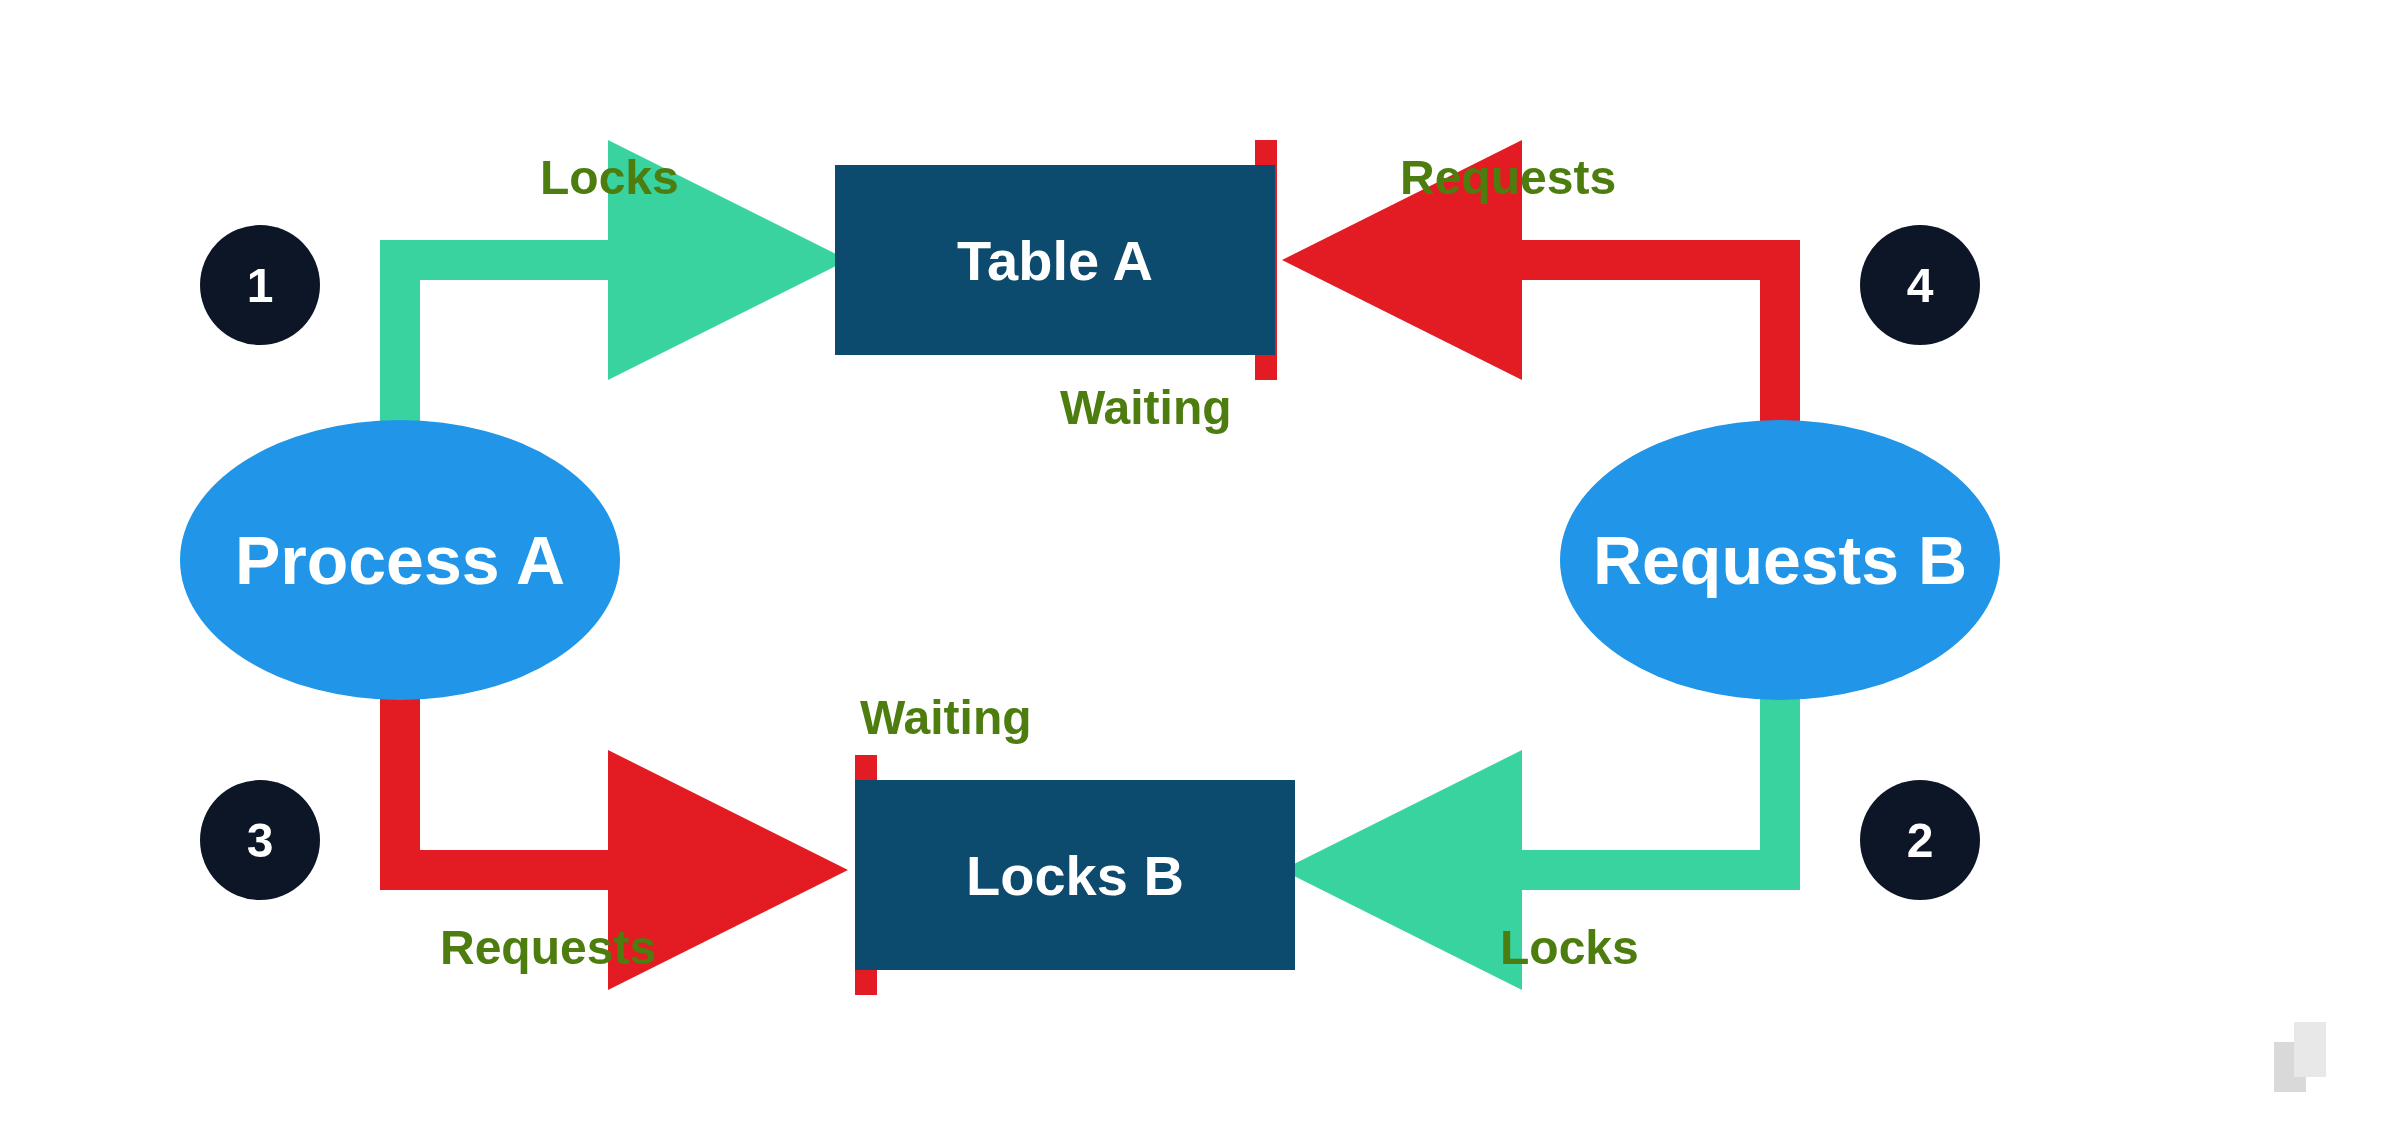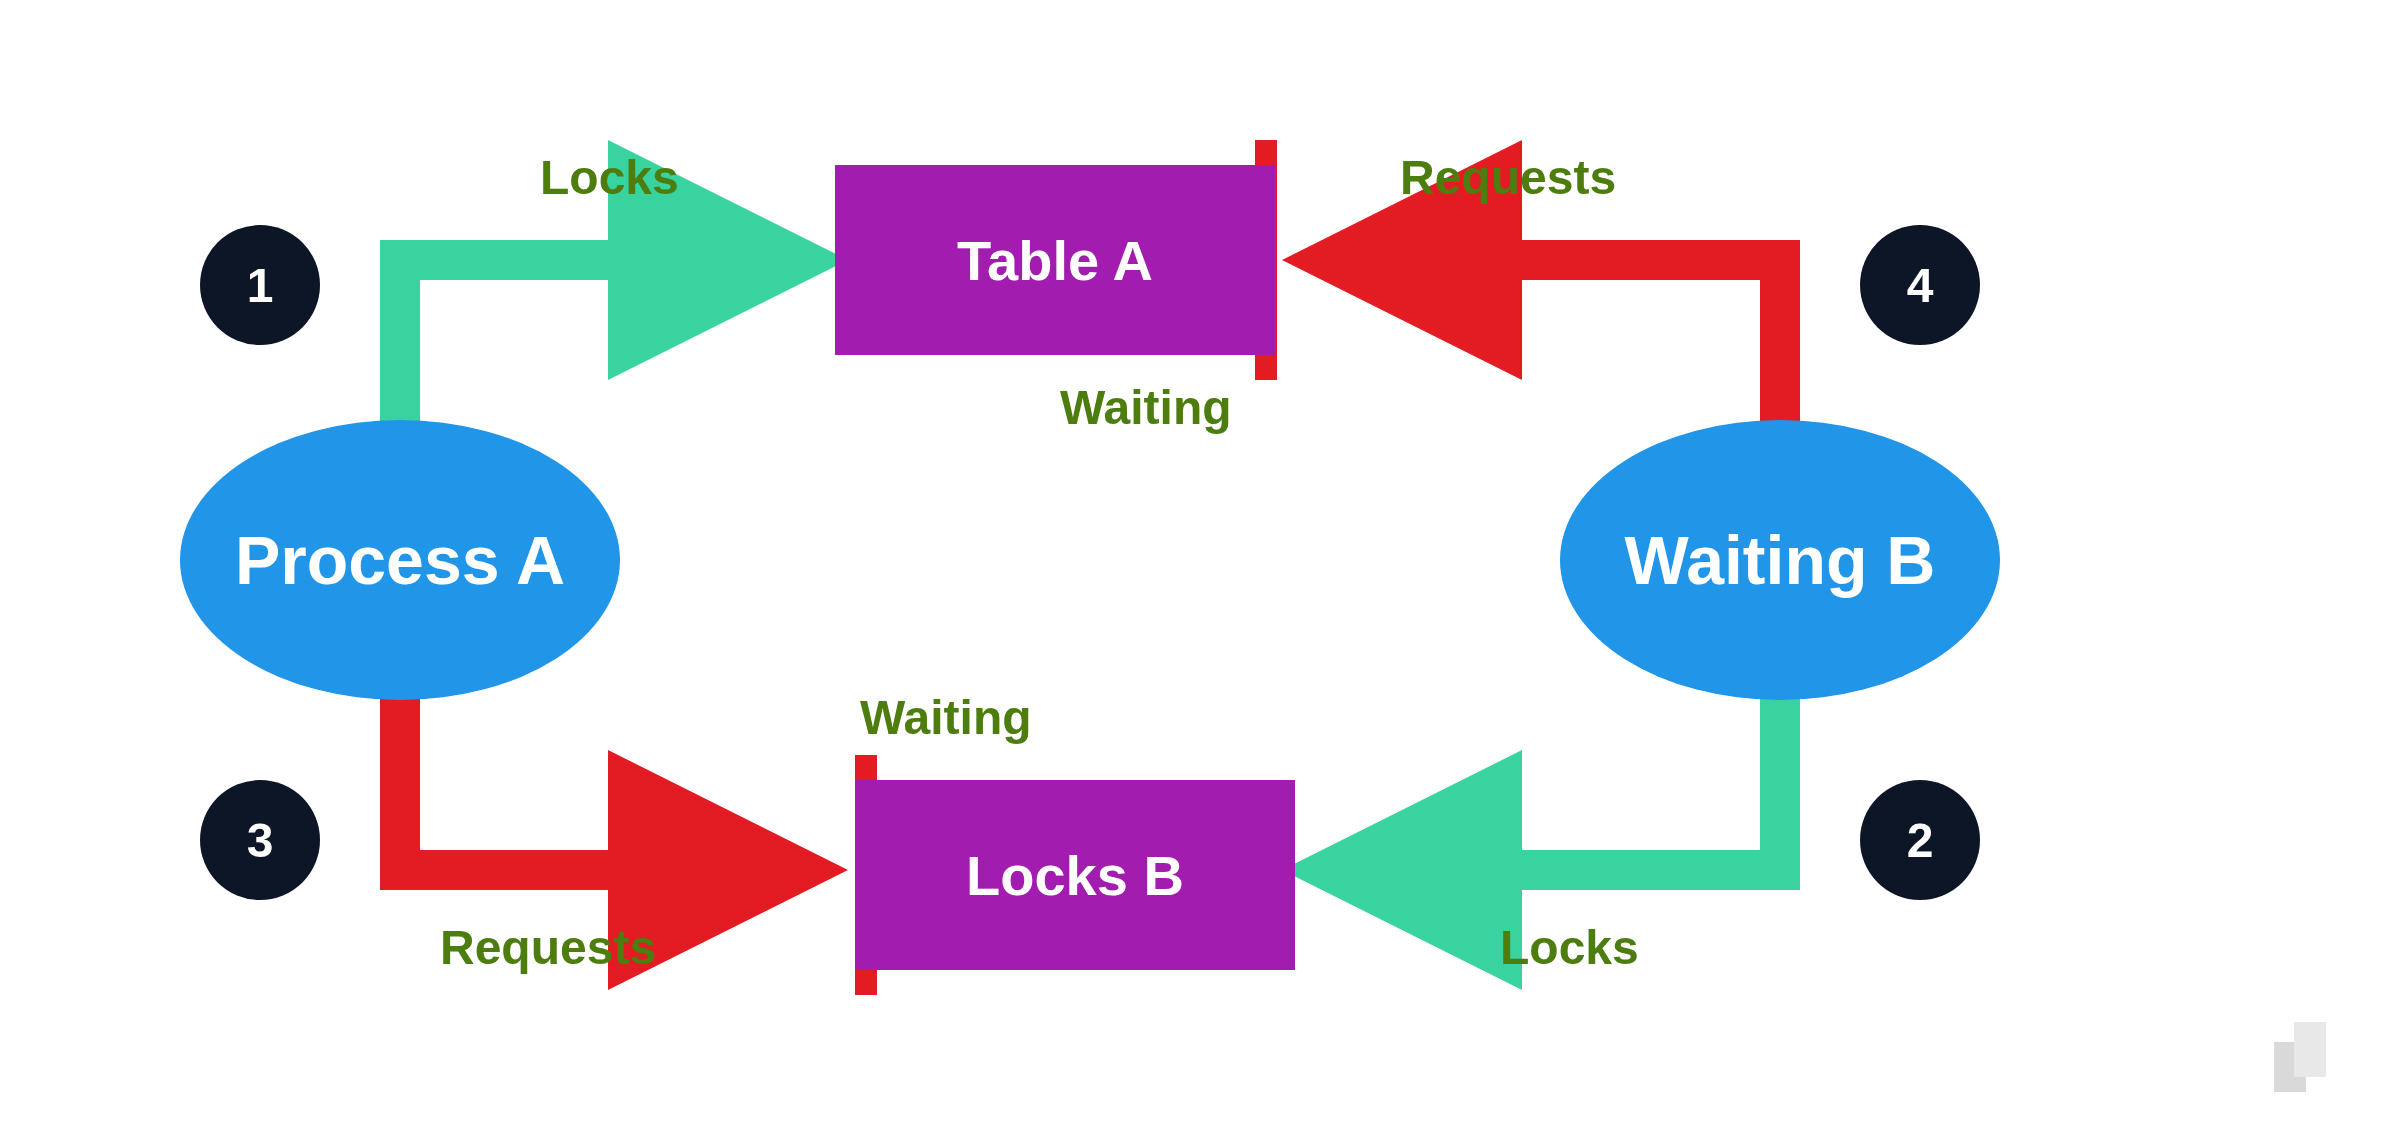--- a/index.html
+++ b/index.html
@@ -40,21 +40,21 @@
     background: #0c1626;
     color: #fff;
     display: flex;
     align-items: center;
     justify-content: center;
     font-size: 48px;
     font-weight: 700;
   }
   .rect {
     position: absolute;
-    background: #a21caf;
+    background: #0c4a6e;
     color: #fff;
     display: flex;
     align-items: center;
     justify-content: center;
     font-weight: 700;
     font-size: 56px;
     width: 440px;
     height: 190px;
   }
   .label {
@@ -114,21 +114,21 @@
     <span>Table A</span>
   </div>
   <div class="rect" style="left:855px; top:780px;">
     <span>Locks B</span>
   </div>
 
   <div class="ellipse process" style="left:180px; top:420px;">
     <span>Process A</span>
   </div>
   <div class="ellipse process" style="left:1560px; top:420px;">
-    <span>Waiting B</span>
+    <span>Requests B</span>
   </div>
 
   <div class="circle" style="left:200px; top:225px;">
     <span>1</span>
   </div>
   <div class="circle" style="left:1860px; top:780px;">
     <span>2</span>
   </div>
   <div class="circle" style="left:200px; top:780px;">
     <span>3</span>

